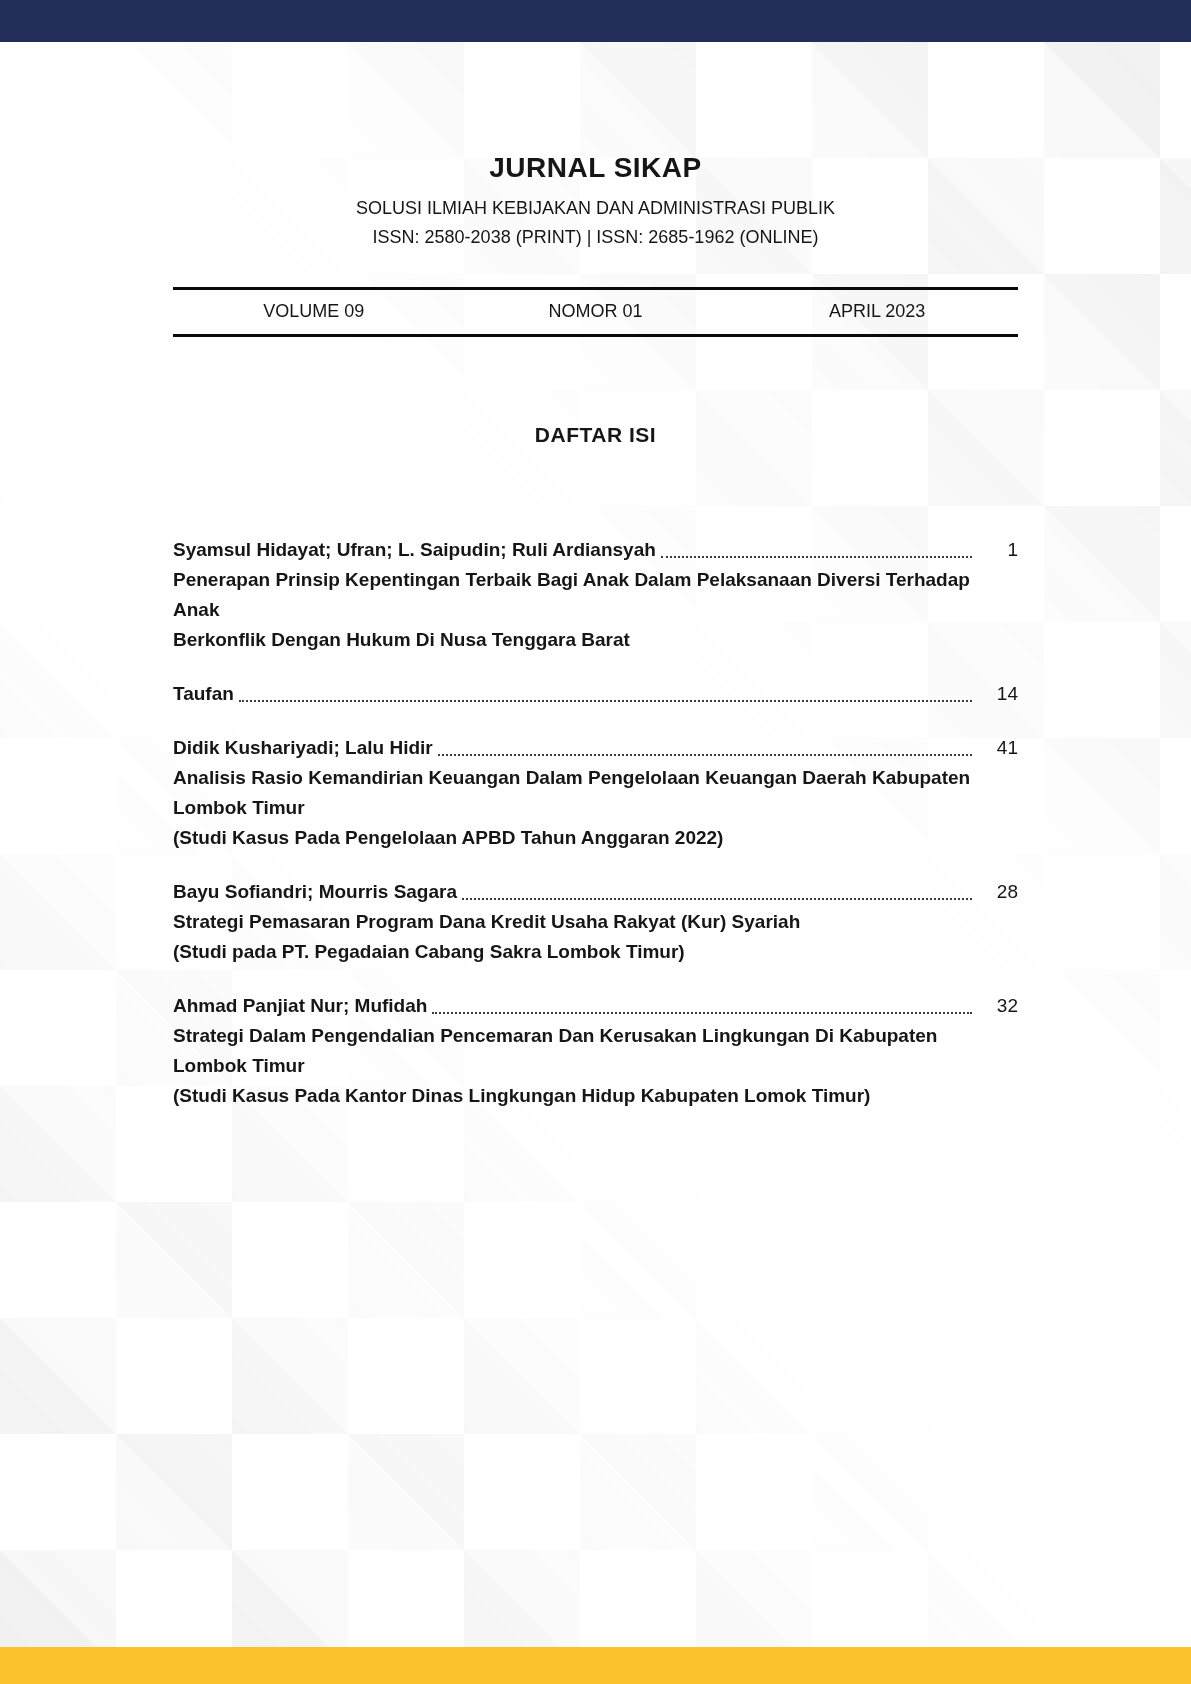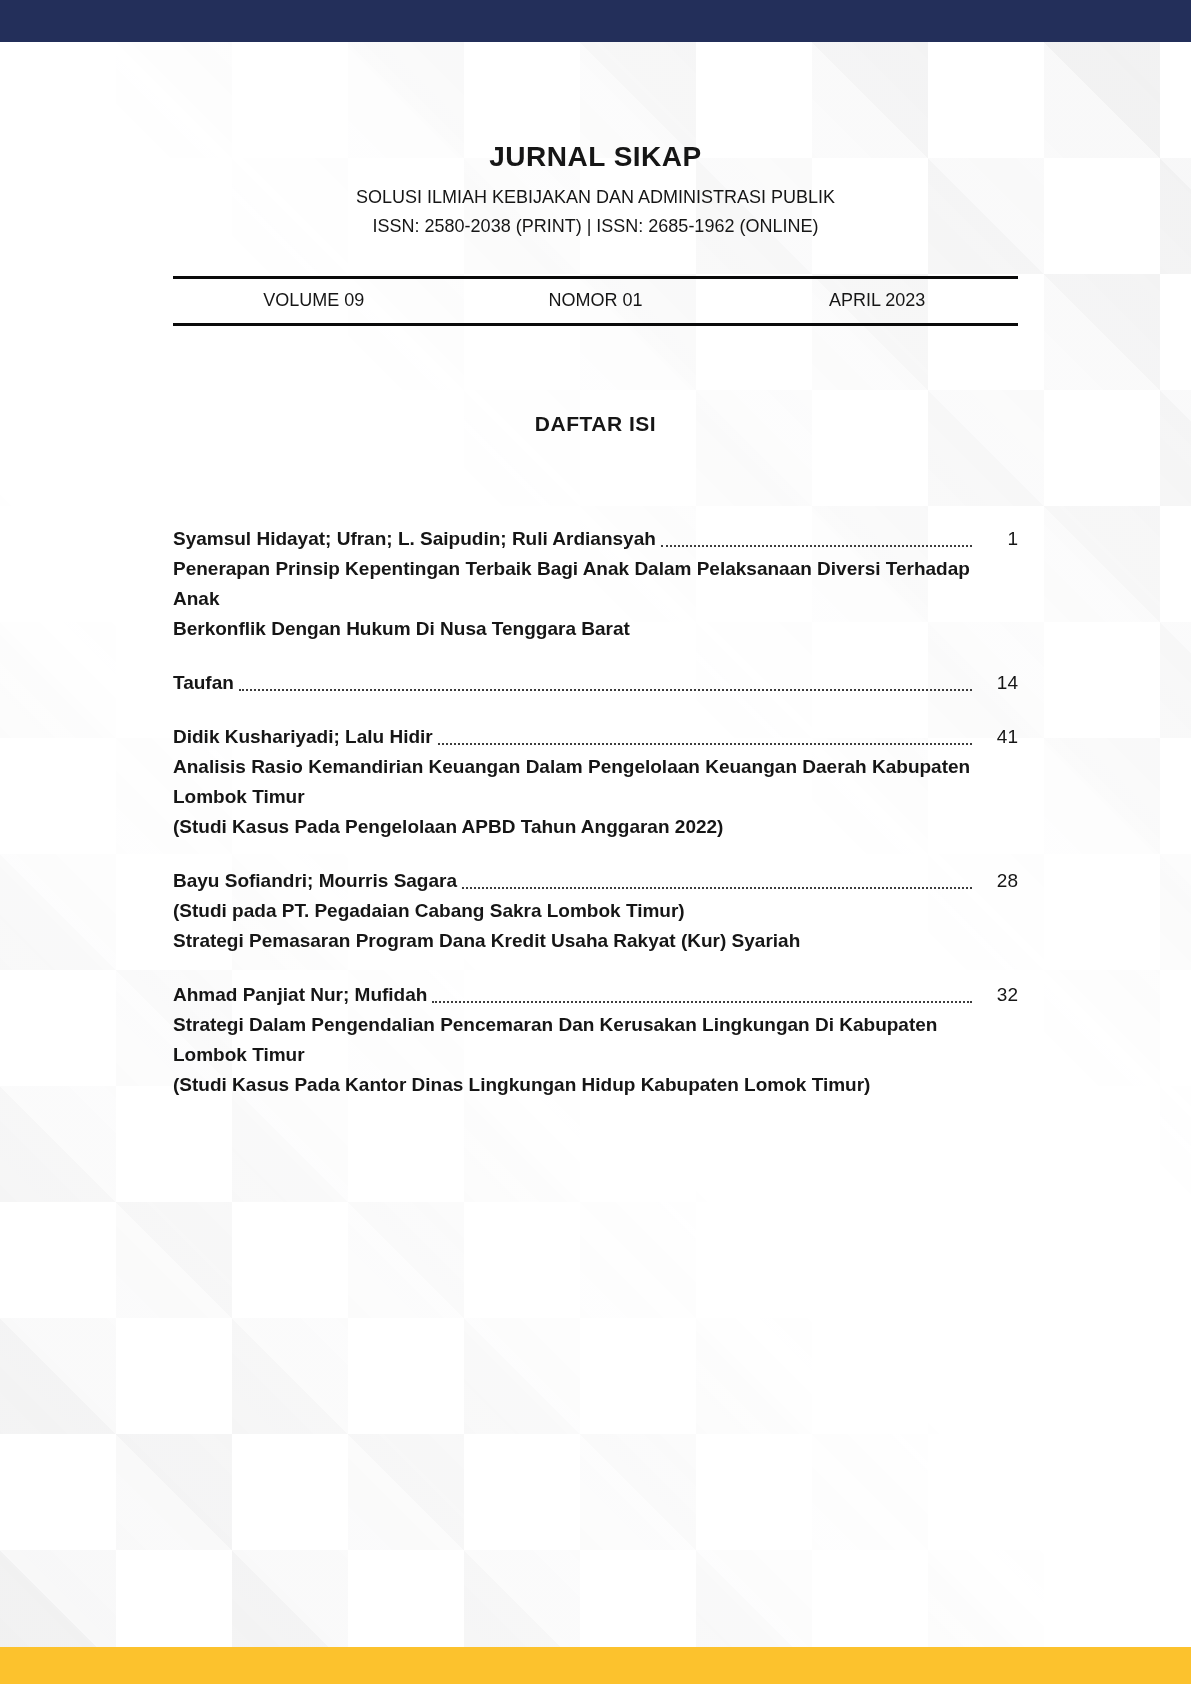--- a/index.html
+++ b/index.html
@@ -38,21 +38,21 @@
   .bottombar {
     position: absolute;
     bottom: 0; left: 0; right: 0;
     height: 37px;
     background: var(--yellow, #fcc22d);
   }
 
   .content {
     position: relative;
     width: 845px;
-    margin: 1px auto;
+    margin: 12px auto;
     padding-top: 42px;
   }
 
   .masthead { text-align: center; }
   .journal-title {
     margin-top: 98px;
     font-size: 28px;
     font-weight: 700;
     letter-spacing: 0.5px;
   }
@@ -163,22 +163,22 @@
           </div>
   </div>
 
   <div class="toc-entry">
     <div class="entry-head">
       <span class="entry-authors">Bayu Sofiandri; Mourris Sagara</span>
       <span class="entry-leader"></span>
       <span class="entry-page">28</span>
     </div>
     <div class="entry-title">
+            <div>Strategi Pemasaran Program Dana Kredit Usaha Rakyat (Kur) Syariah</div>
             <div>(Studi pada PT. Pegadaian Cabang Sakra Lombok Timur)</div>
-            <div>Strategi Pemasaran Program Dana Kredit Usaha Rakyat (Kur) Syariah</div>
           </div>
   </div>
 
   <div class="toc-entry">
     <div class="entry-head">
       <span class="entry-authors">Ahmad Panjiat Nur; Mufidah</span>
       <span class="entry-leader"></span>
       <span class="entry-page">32</span>
     </div>
     <div class="entry-title">

